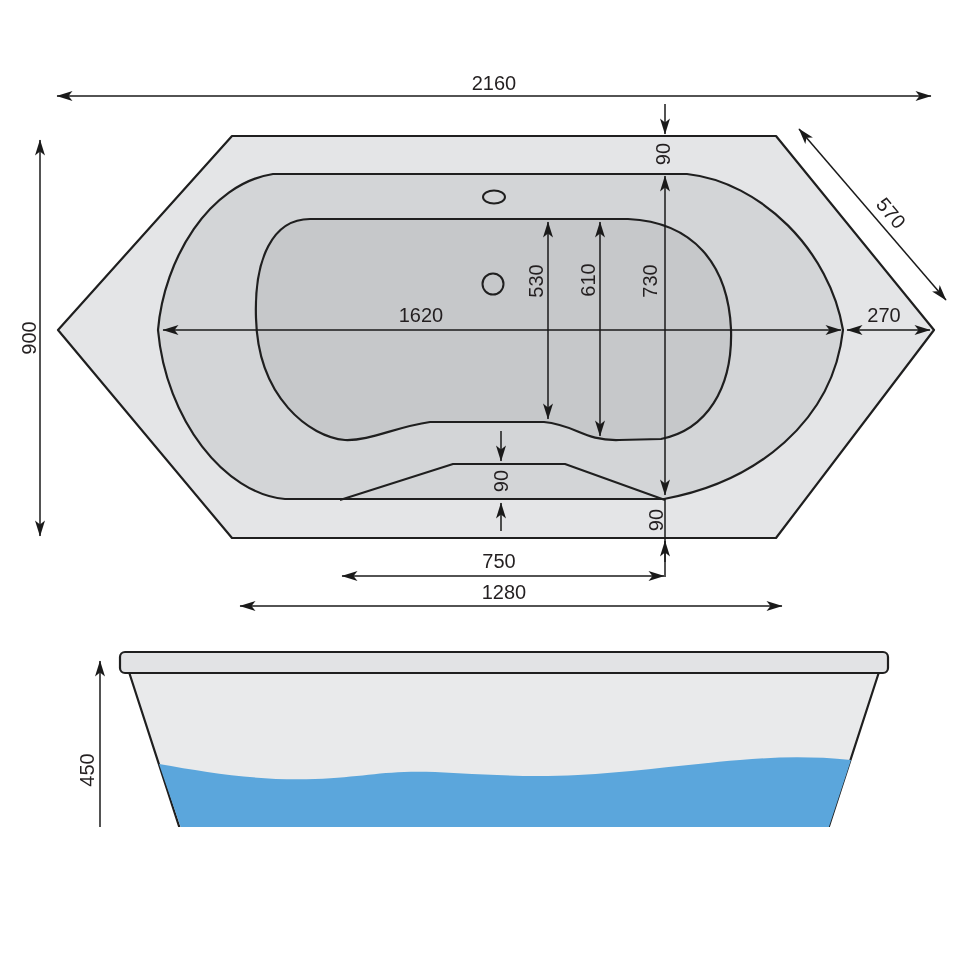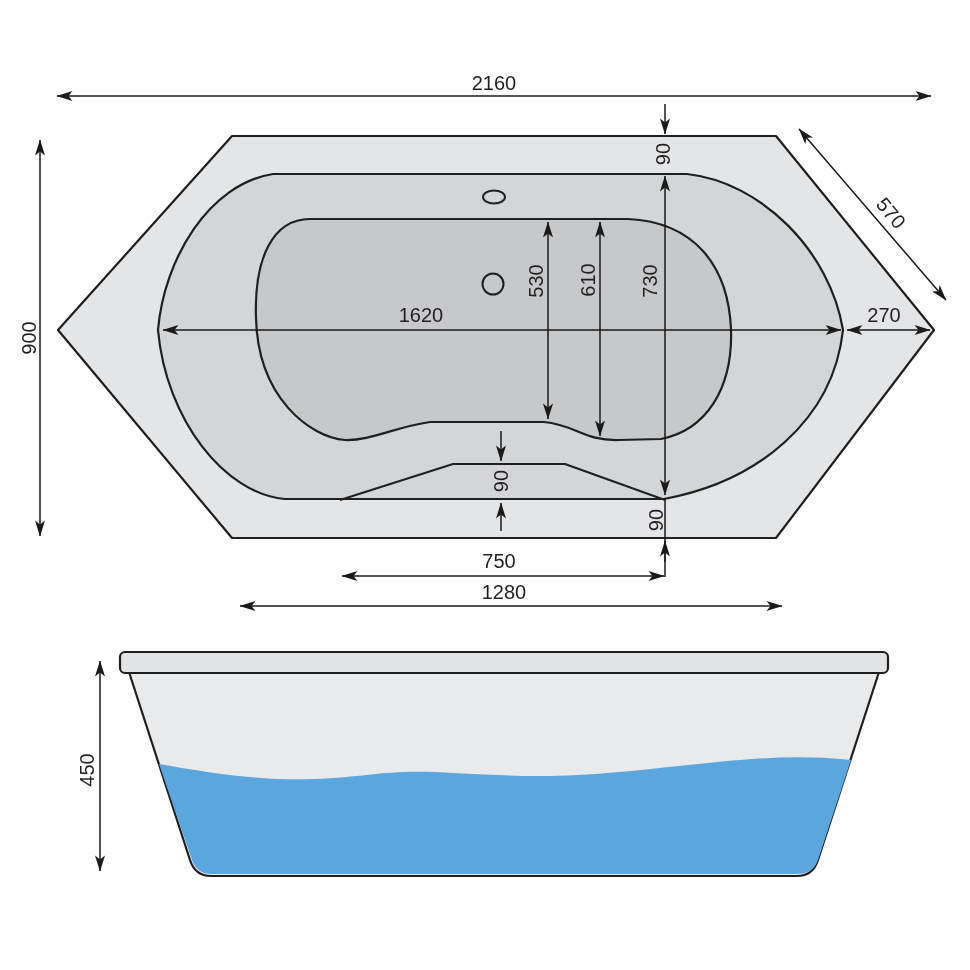--- a/index.html
+++ b/index.html
@@ -1,16 +1,16 @@
 <!DOCTYPE html>
 <html><head>
 <meta charset="utf-8">
 <style>
   html,body{margin:0;padding:0;background:#ffffff;}
-  .stage{width:970px;height:970px;position:relative;background:#ffffff;overflow:hidden;}
+  .stage{width:970px;height:827px;position:relative;background:#ffffff;overflow:hidden;}
   svg{display:block;}
   .shape{stroke:#1f1f1f;stroke-width:2.2;stroke-linejoin:round;}
   .thin{stroke:#1f1f1f;stroke-width:2;fill:none;stroke-linejoin:round;}
   .dim{stroke:#1a1a1a;stroke-width:1.5;fill:none;}
   .lbl{font:20px "Liberation Sans", sans-serif;fill:#231f20;}
 </style>
 </head>
 <body>
 
 <div class="stage">

